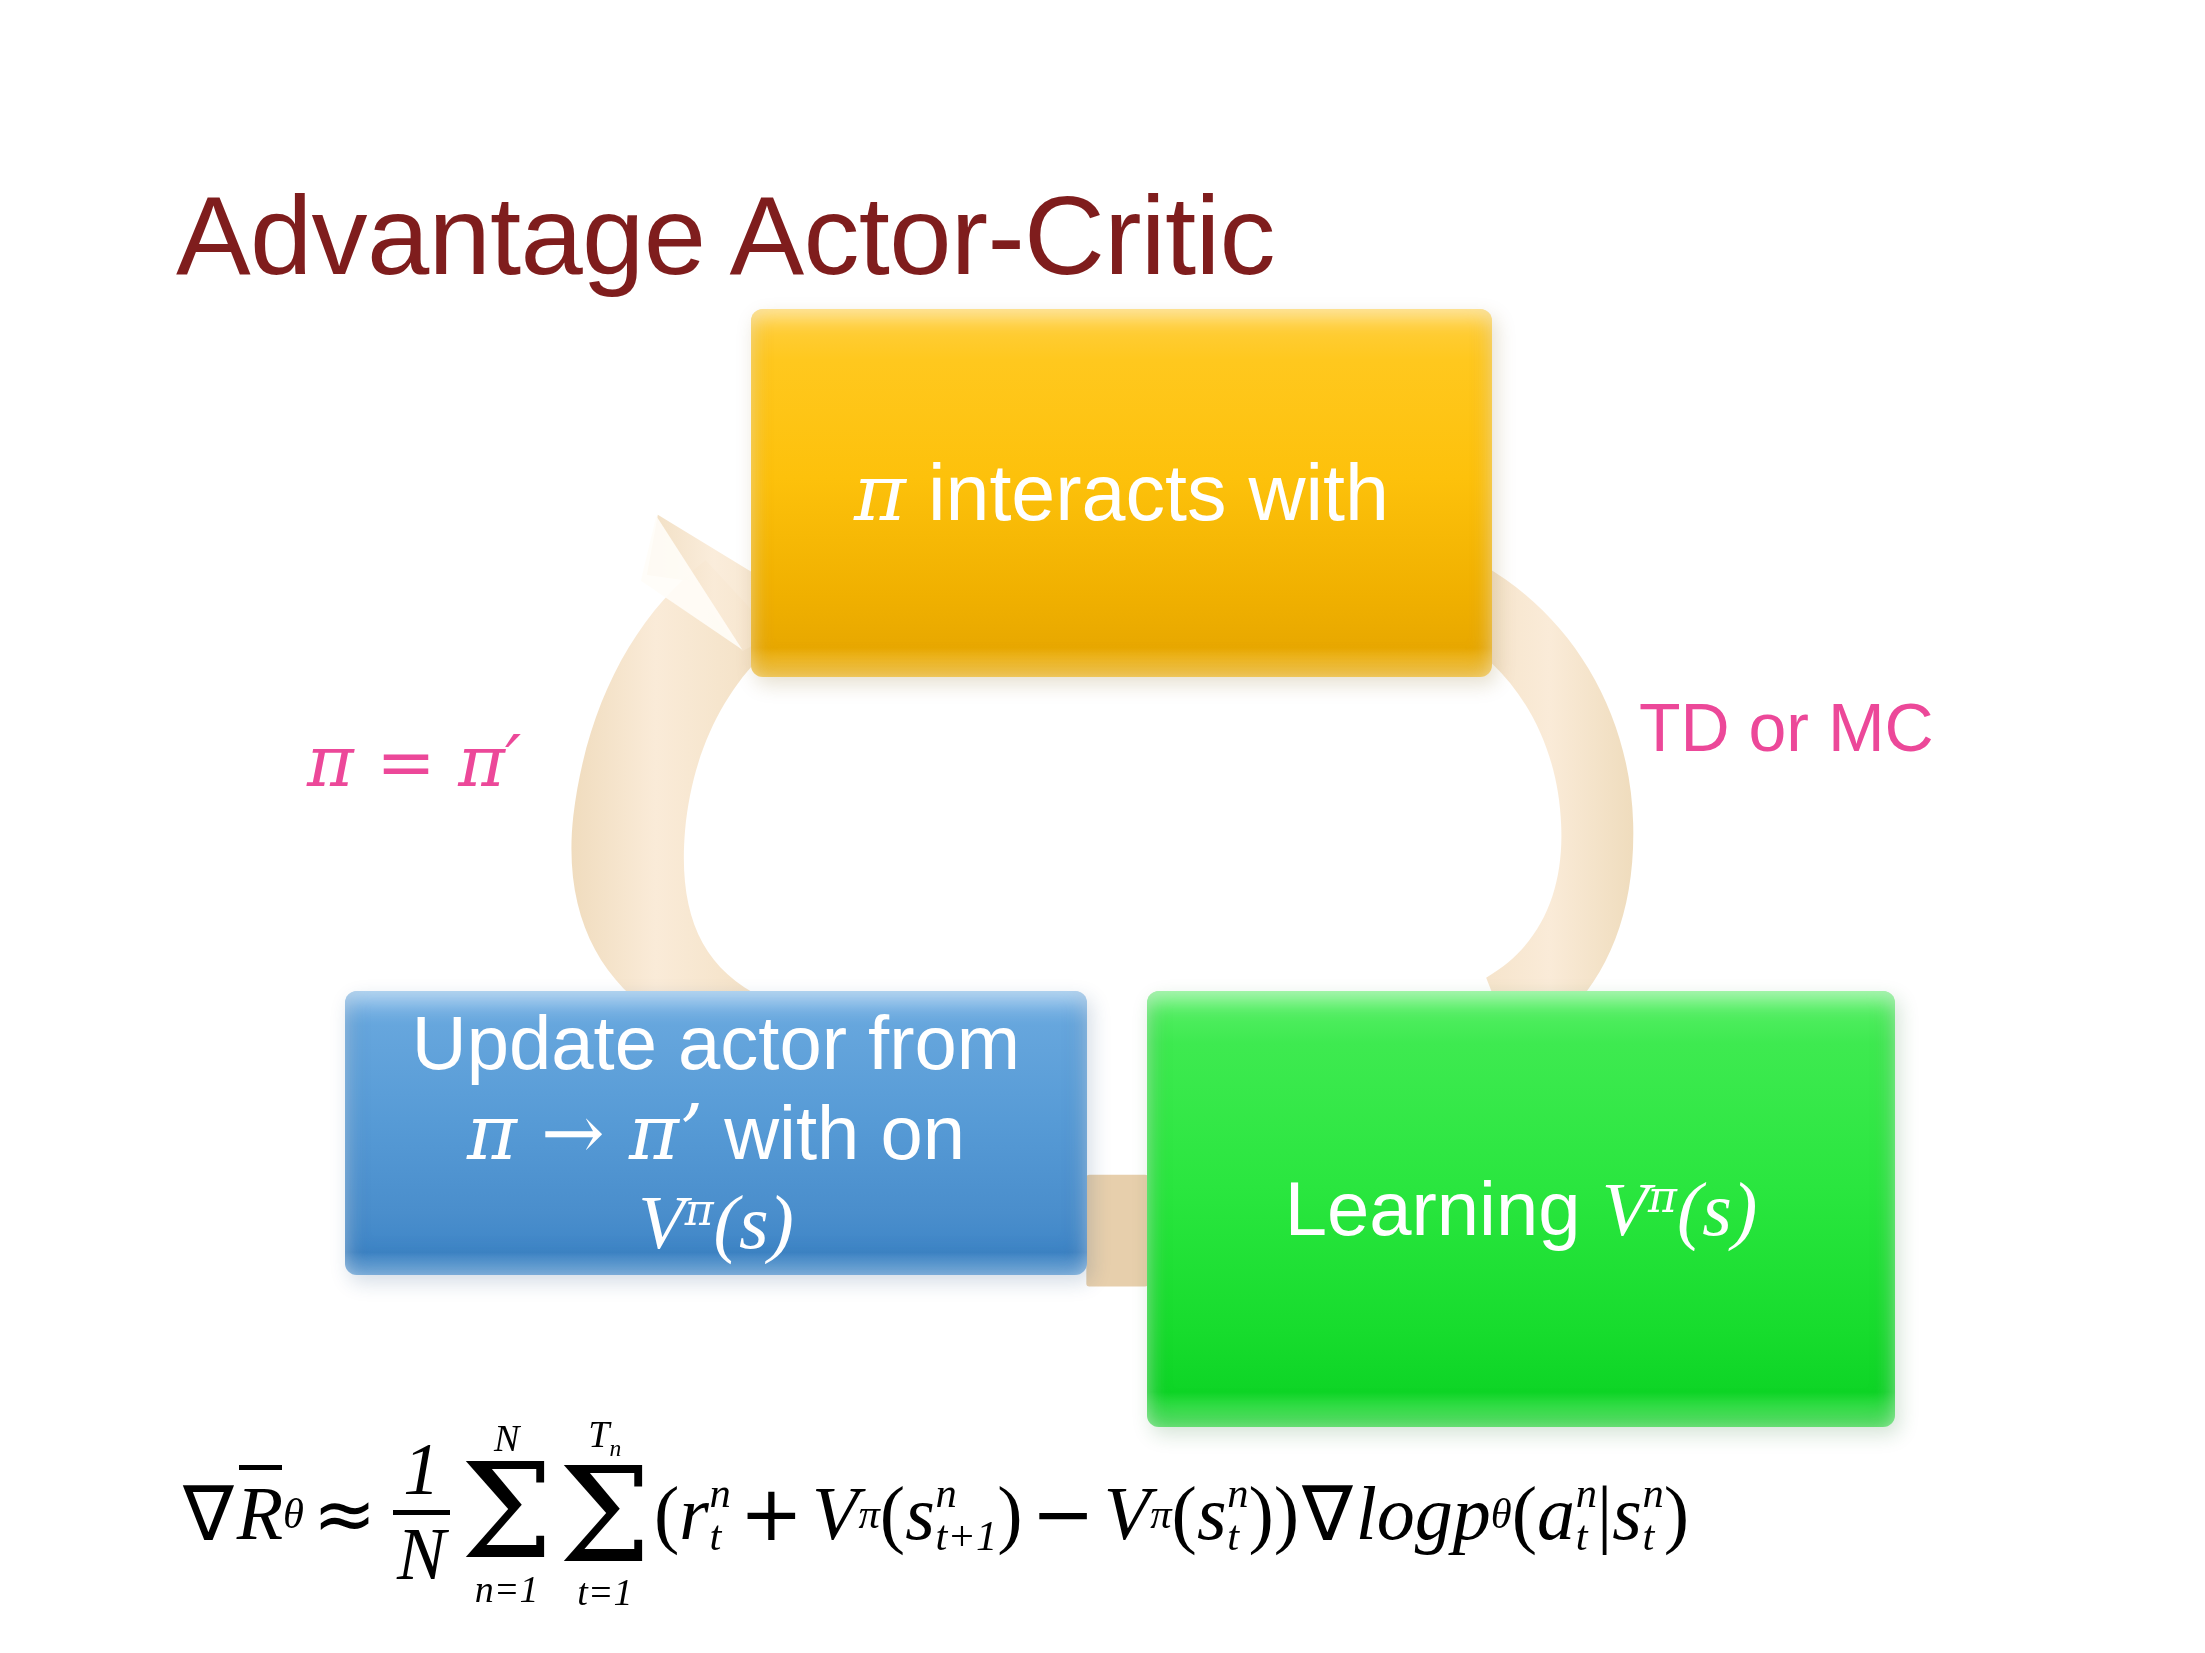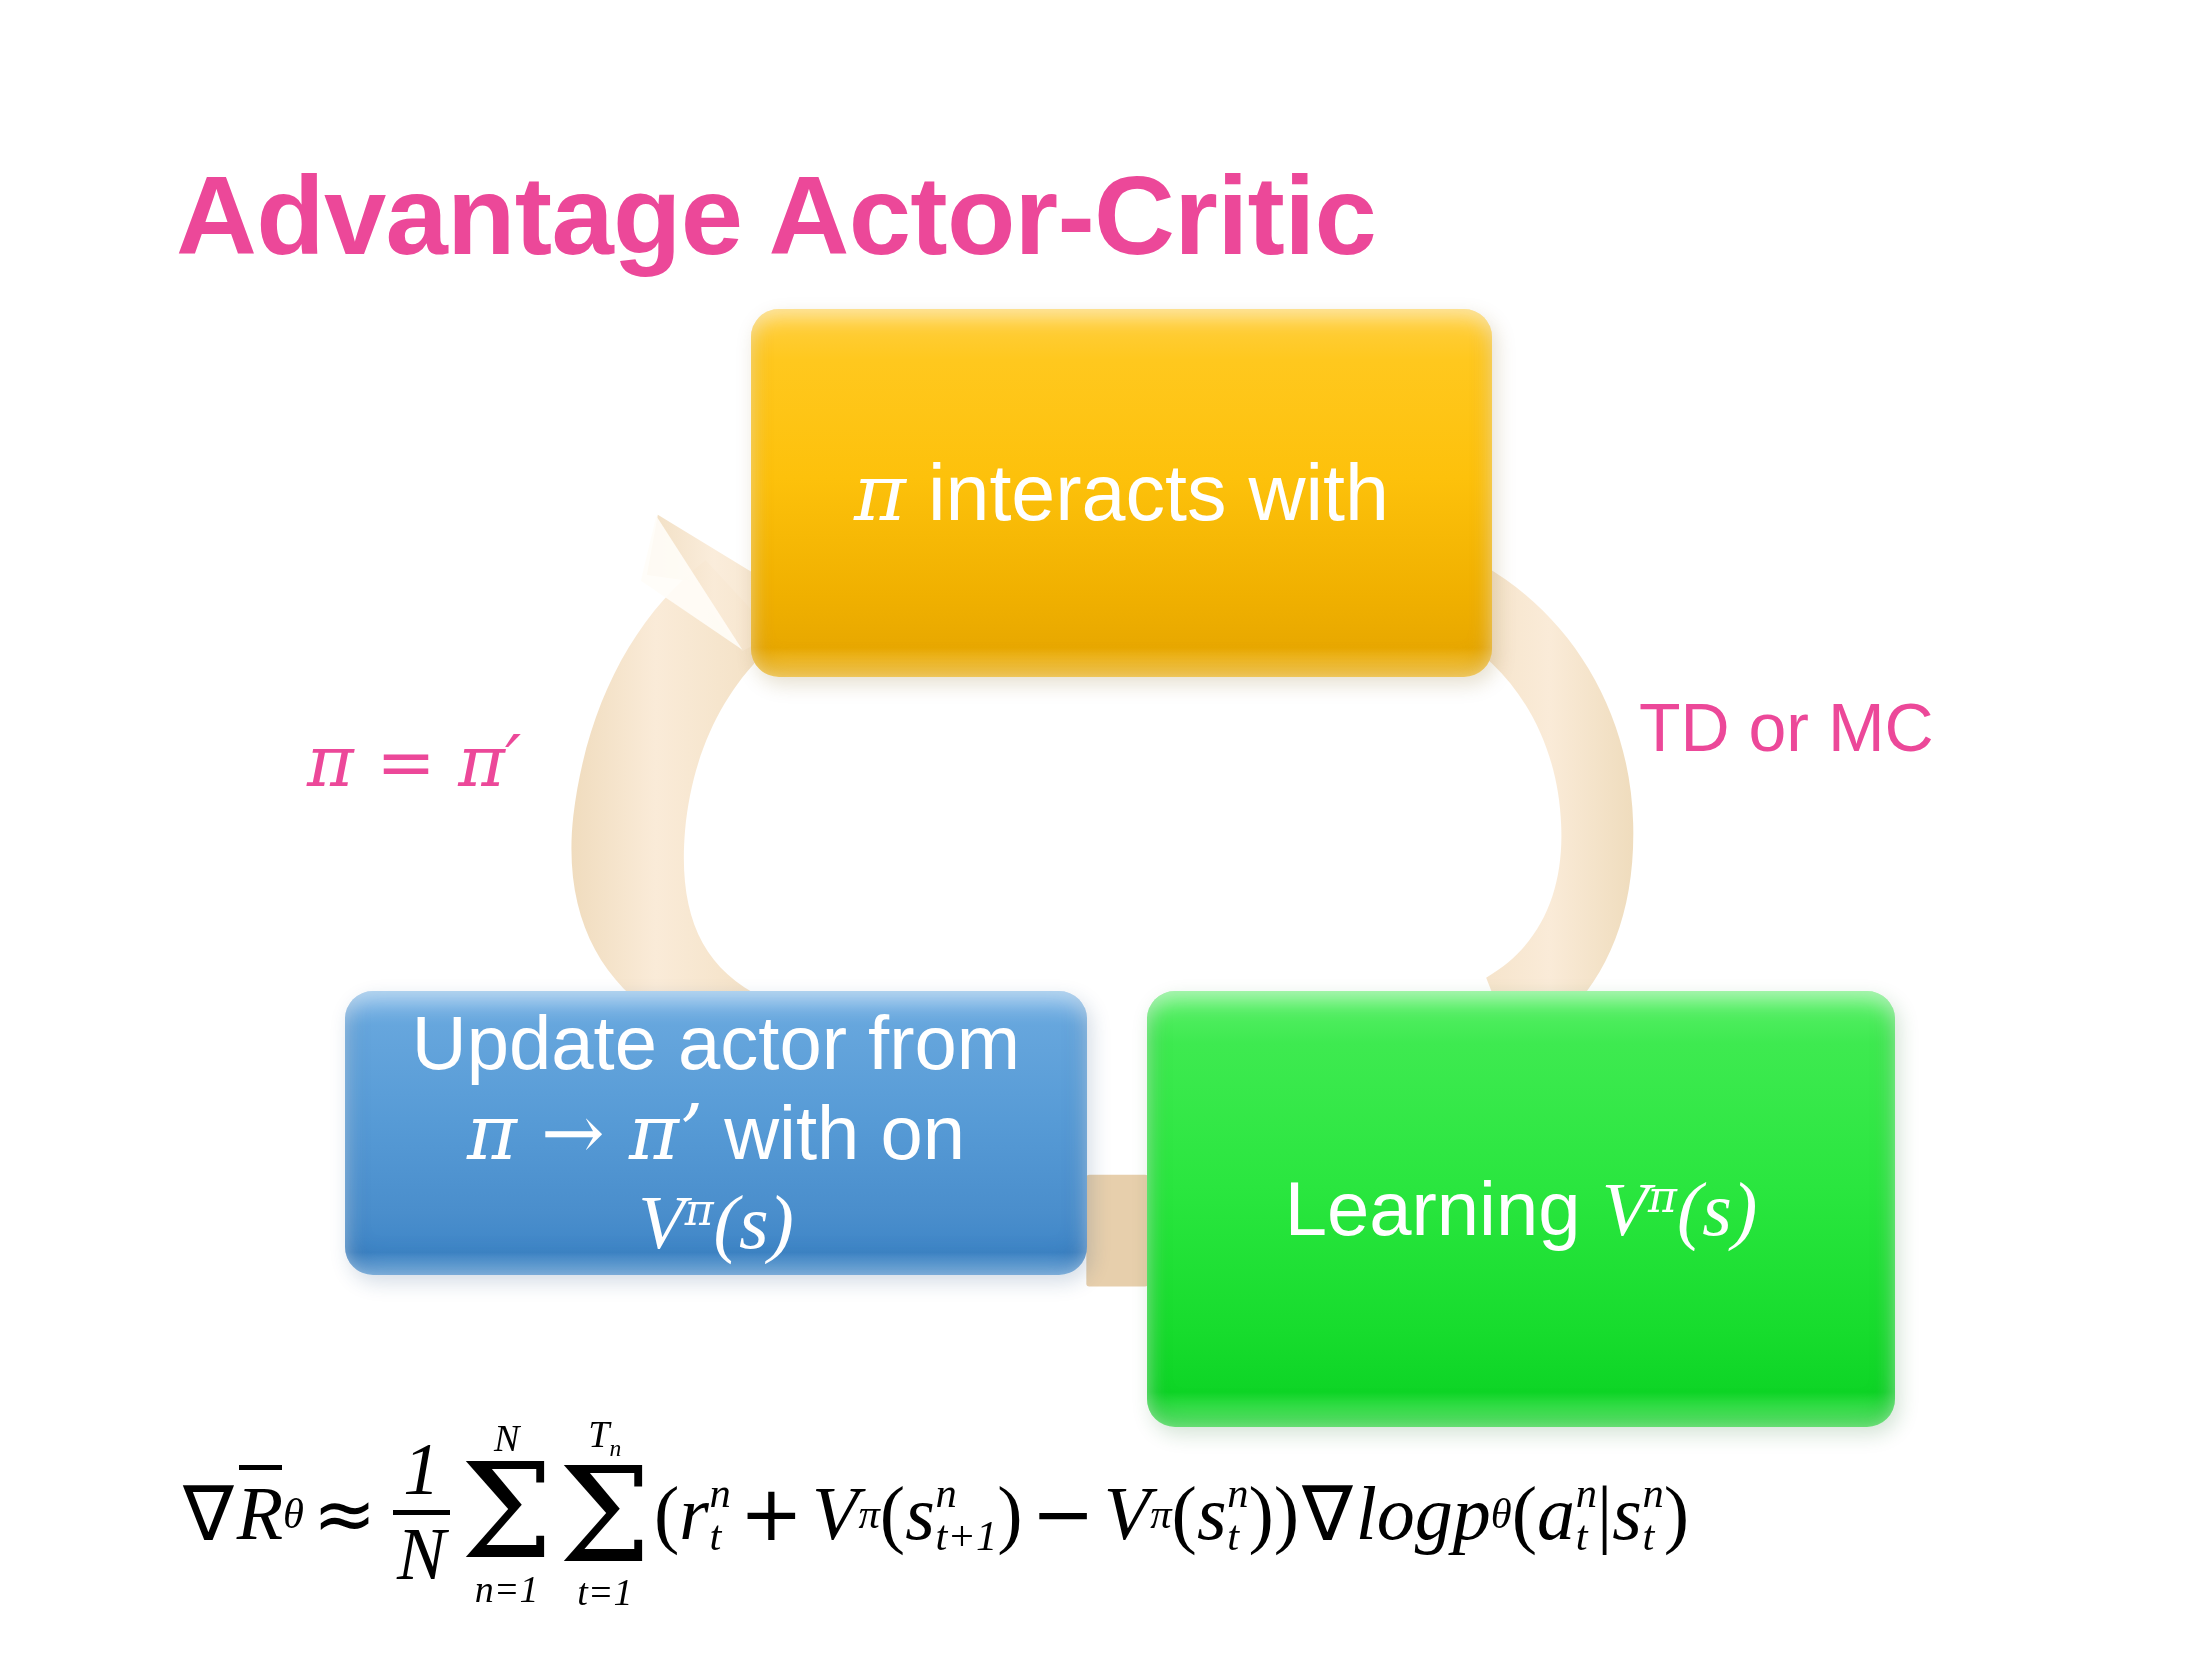--- a/index.html
+++ b/index.html
@@ -13,46 +13,46 @@
     position: relative;
     overflow: hidden;
     font-family: "Liberation Sans", sans-serif;
     -webkit-font-smoothing: antialiased;
   }
 
   
   #slide-title {
     position: absolute;
     left: 176px;
-    top: 160px;
+    top: 180px;
     font-family: "Liberation Sans", sans-serif;
     font-size: 112px;
-    font-weight: 700;
-    color: #ec4899;
+    font-weight: 400;
+    color: #7f1d1d;
     letter-spacing: -0.7px;
     white-space: nowrap;
     line-height: 1.0;
   }
 
   
   #cycle-arrows {
     position: absolute;
     left: 0;
     top: 0;
     width: 2205px;
     height: 1654px;
     z-index: 1;
     pointer-events: none;
   }
 
   
   .node-box {
     position: absolute;
     z-index: 3;
-    border-radius: 28px;
+    border-radius: 12px;
     display: flex;
     align-items: center;
     justify-content: center;
     text-align: center;
     color: #ffffff;
     box-sizing: border-box;
     padding: 7.4px 19px;
   }
   .node-box .box-text {
     font-family: "Liberation Sans", sans-serif;

